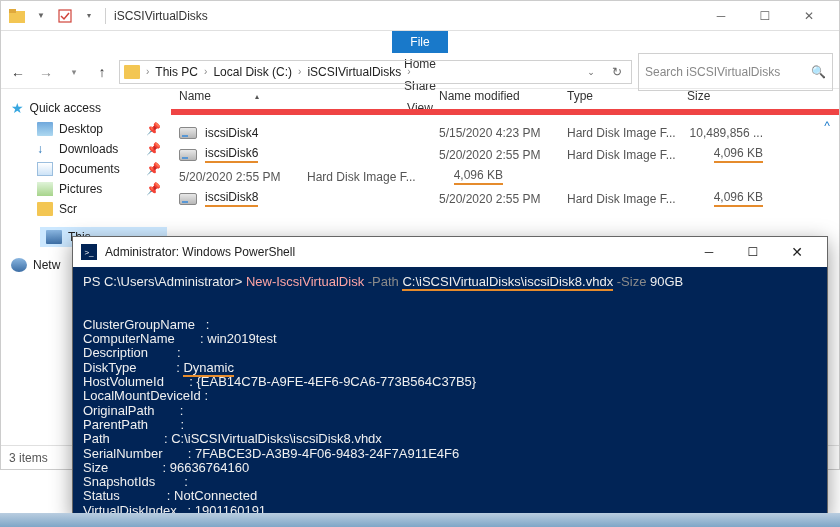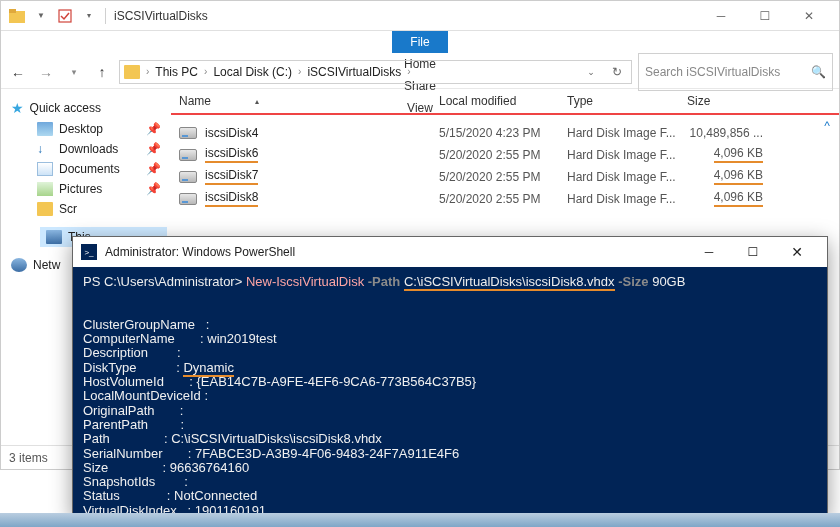--- a/index.html
+++ b/index.html
@@ -39,21 +39,21 @@
   .star { color: #38a7e0; font-size: 14px; }
   .desk-ic { background: linear-gradient(#6fa8dc, #add8f0); border-radius: 1px; }
   .dl-ic::before { content: "↓"; color: #1f6fb5; font-weight: bold; }
   .doc-ic { background: linear-gradient(#fff,#cde3f7); border: 1px solid #9bbede; }
   .pic-ic { background: linear-gradient(#dff3d8,#a7d48b); }
   .fold-ic { background: #f3c653; border-radius: 1px; }
   .pc-ic { background: linear-gradient(#8ab6e0,#3c6ea5); border-radius: 1px; }
   .net-ic { background: linear-gradient(#8ab6e0,#3c6ea5); border-radius: 50%; }
 
   .file-pane { flex: 1; position: relative; }
-  .col-headers { display: flex; border-bottom: 2px solid #ef4444; height: 26px; align-items: center; font-size: 12px; color: #333; }
+  .col-headers { display: flex; border-bottom: 6px solid #ef4444; height: 26px; align-items: flex-start; font-size: 12px; color: #333; }
   .col-headers .col { padding-left: 8px; display:flex; align-items:center; gap: 4px;}
   .col.name { width: 260px; }
   .col.date { width: 128px; }
   .col.type { width: 120px; }
   .col.size { width: 100px; text-align: right; padding-right: 16px; }
   .sort-up { font-size: 8px; color: #555; margin-left: 40px;}
 
   .file-row { display: flex; height: 22px; align-items: center; font-size: 12px; }
   .file-row .c { display: flex; align-items: center; gap: 8px; margin-top: 13px; }
   .file-row .c.name { width: 260px; padding-left: 8px;}
@@ -69,21 +69,21 @@
   
   .ps-window { position: absolute; left: 72px; top: 236px; width: 756px; height: 280px; background: #012456; border: 1px solid #666; box-shadow: 0 6px 20px rgba(0,0,0,0.4); }
   .ps-title { height: 30px; background: #fff; display: flex; align-items: center; padding: 0 8px; }
   .ps-title .psicon { width: 16px; height: 16px; background: #012456; color:#fff; font-size:8px; display:flex; align-items:center; justify-content:center; margin-right:8px;}
   .ps-title .txt { font-size: 12px; flex:1; }
   .ps-title .wbtns { display:flex; }
   .ps-title .wbtns div { width: 44px; height: 28px; display:flex; align-items:center; justify-content:center; }
   .ps-title .wbtns .close { font-size: 14px; }
   .ps-body { padding: 8px 10px; font-family: Consolas, "Lucida Console", monospace; font-size: 13px; color: #f0f0f0; line-height: 1.1; white-space: pre; }
   .ps-yellow { color: #fca5a5; }
-  .ps-gray { color: #8a8a8a; font-weight: bold; }
+  .ps-gray { color: #8a8a8a; }
   .ps-white { color: #eeeeee; }
   .ps-cmd-under { border-bottom: 2px solid #e58b2c; padding-bottom: 0px; }
 
   .taskbar-hint { position:absolute; bottom:0; left:0; right:0; height:14px; background: linear-gradient(#b9cde0,#7fa6c7); }
 </style>
 </head>
 <body>
 
 <div class="explorer">
   <div class="titlebar">
@@ -184,21 +184,21 @@
           <span>Netw</span>
         </div>
     </div>
 
     <div class="file-pane">
       <div class="col-headers">
         <div class="col name">
             <span>Name</span>
             <span class="sort-up">▴</span>
           </div>
-        <div class="col date">Local modified</div>
+        <div class="col date">Name modified</div>
         <div class="col type">Type</div>
         <div class="col size">Size</div>
       </div>
 
       <div class="file-row">
         <div class="c name">
             <span class="disk-ic"></span>
             <span>iscsiDisk4</span>
           </div>
         <div class="c date">5/15/2020 4:23 PM</div>
@@ -210,24 +210,20 @@
             <span class="disk-ic"></span>
             <span class="under-orange">iscsiDisk6</span>
           </div>
         <div class="c date">5/20/2020 2:55 PM</div>
         <div class="c type">Hard Disk Image F...</div>
         <div class="c size">
             <span class="under-orange">4,096 KB</span>
           </div>
       </div>
       <div class="file-row">
-        <div class="c name">
-            <span class="disk-ic"></span>
-            <span class="under-orange">iscsiDisk7</span>
-          </div>
         <div class="c date">5/20/2020 2:55 PM</div>
         <div class="c type">Hard Disk Image F...</div>
         <div class="c size">
             <span class="under-orange">4,096 KB</span>
           </div>
       </div>
       <div class="file-row">
         <div class="c name">
             <span class="disk-ic"></span>
             <span class="under-orange">iscsiDisk8</span>

